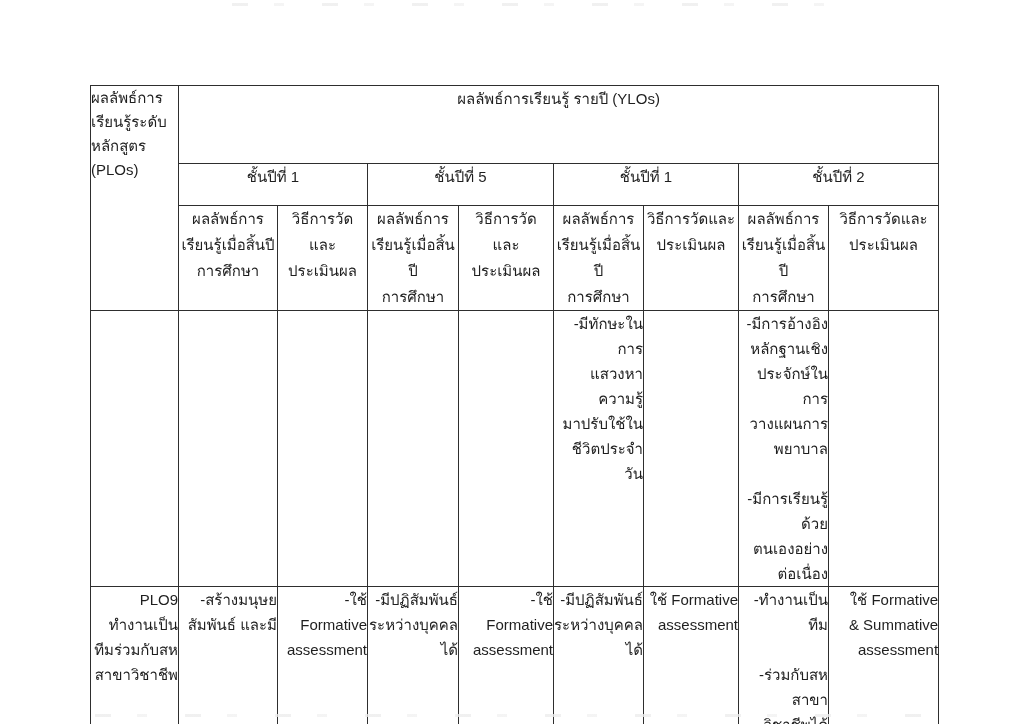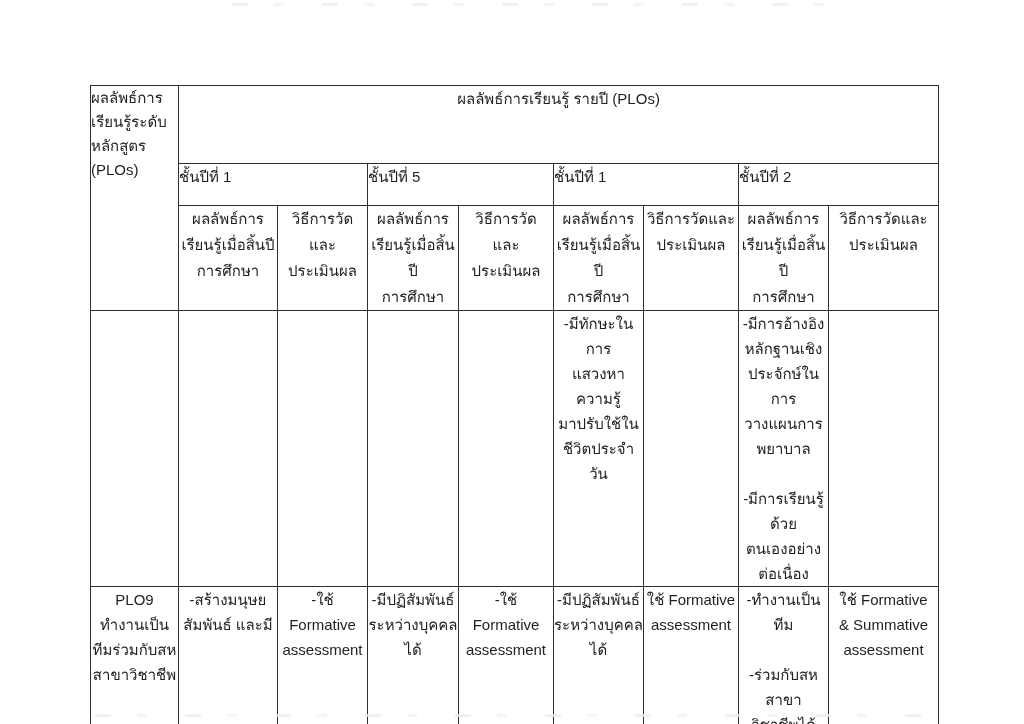--- a/index.html
+++ b/index.html
@@ -50,33 +50,33 @@
   .cell-plo-head {
     text-align: left;
     padding: 7px 4px 0 9px;
     line-height: 24px;
   }
   .cell-ylo-head {
     text-align: center;
     padding-top: 7px;
   }
   .cell-year-head {
-    text-align: left;
+    text-align: center;
     vertical-align: middle;
     padding-bottom: 8px;
   }
   .cell-subhead {
     text-align: center;
     vertical-align: middle;
     line-height: 26px;
     padding: 2px 2px;
   }
   
   .cell-body {
-    text-align: center;
+    text-align: right;
     padding: 5px 3px 0 7px;
     line-height: 25px;
   }
 </style>
 </head>
 <body>
 
 <div class="page">
 
   <div class="edge-artifact edge-top"></div>
@@ -93,21 +93,21 @@
       <col style="width:90px">
       <col style="width:110px">
     </colgroup>
 
     <tbody>
         <tr style="height:78px">
       <td rowspan="3" class="cell-plo-head">ผลลัพธ์การ
 เรียนรู้ระดับ
 หลักสูตร
 (PLOs)</td>
-      <td colspan="8" class="cell-ylo-head">ผลลัพธ์การเรียนรู้ รายปี (PLOs)</td>
+      <td colspan="8" class="cell-ylo-head">ผลลัพธ์การเรียนรู้ รายปี (YLOs)</td>
     </tr>
 
     <tr style="height:42px">
       <td colspan="2" class="cell-year-head">ชั้นปีที่ 1</td>
       <td colspan="2" class="cell-year-head">ชั้นปีที่ 5</td>
       <td colspan="2" class="cell-year-head">ชั้นปีที่ 1</td>
       <td colspan="2" class="cell-year-head">ชั้นปีที่ 2</td>
     </tr>
 
     <tr style="height:86px">

